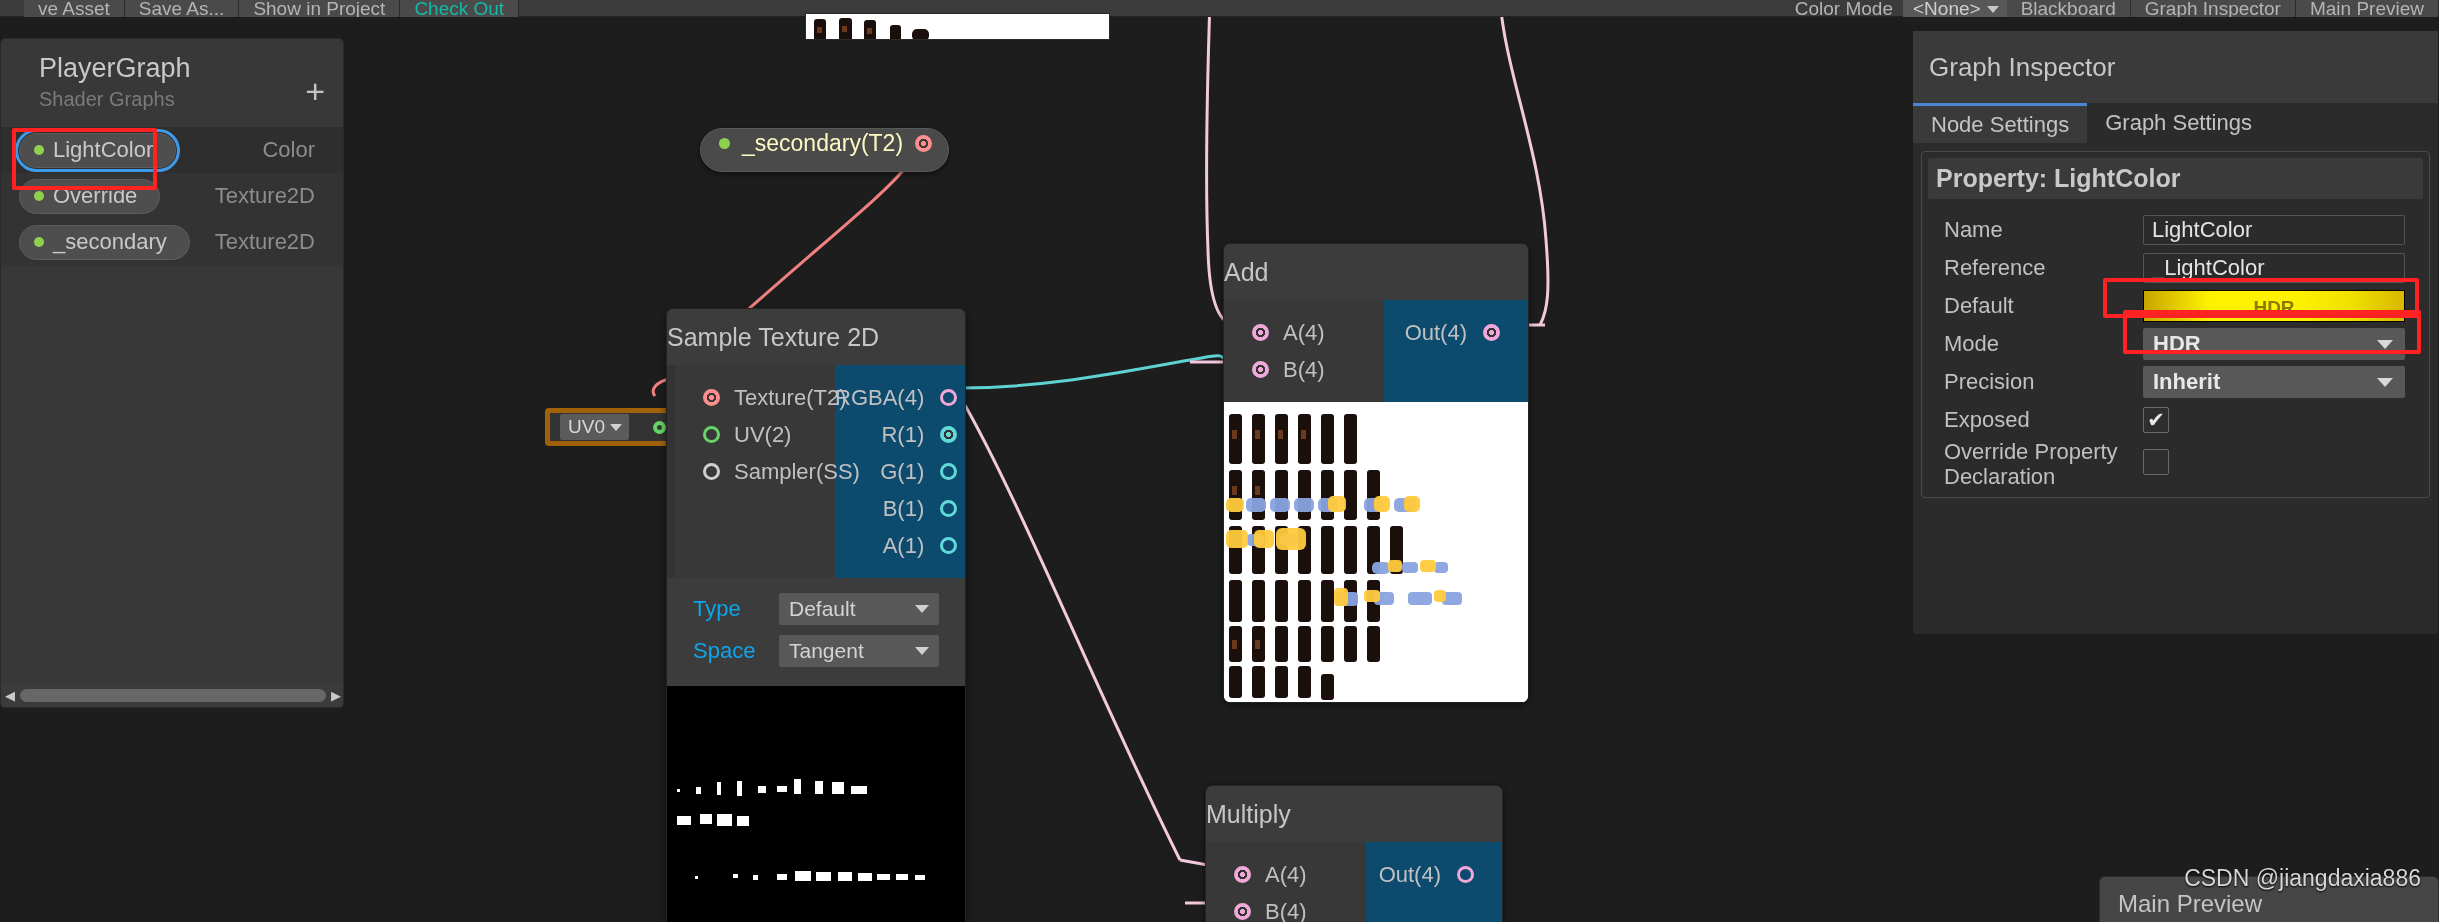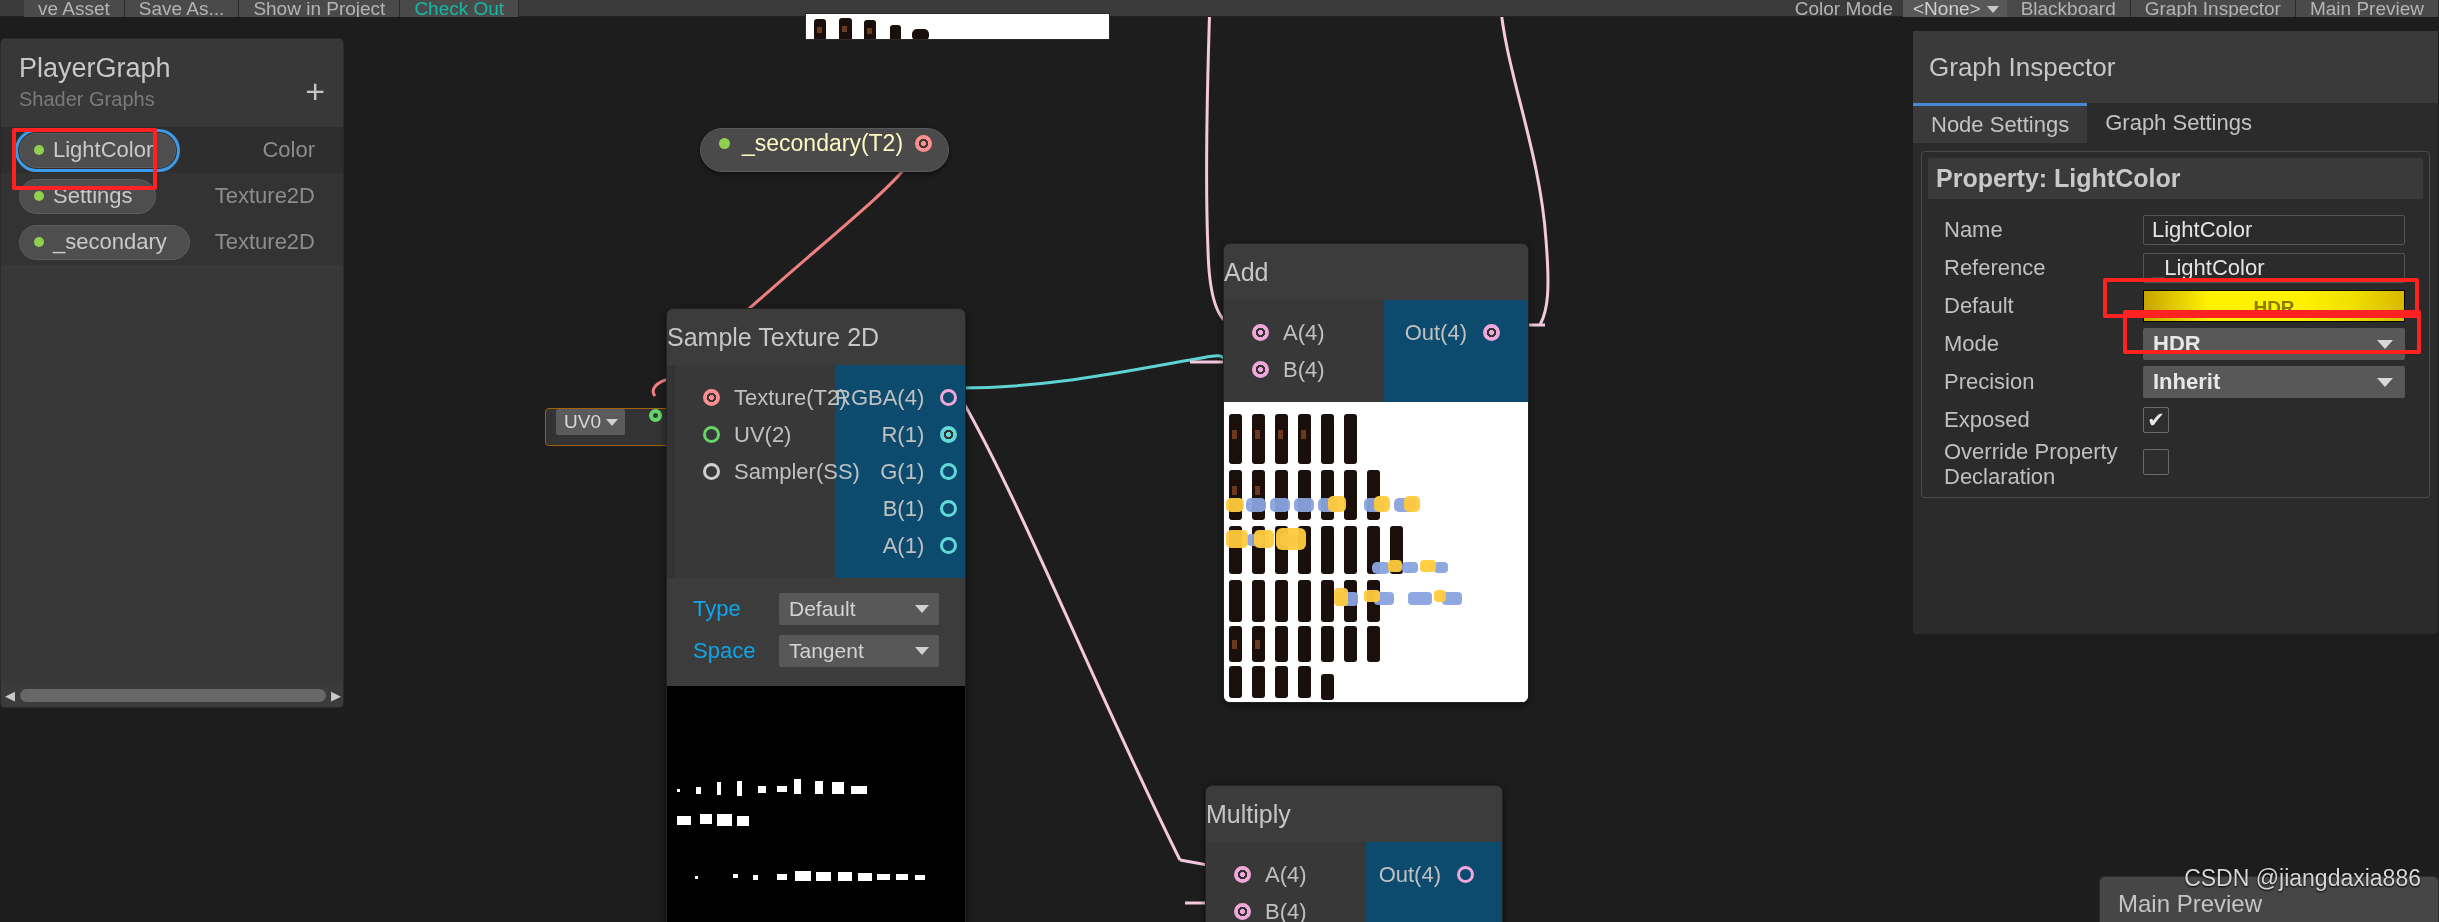--- a/index.html
+++ b/index.html
@@ -37,21 +37,21 @@
     border-left: 6px solid transparent; border-right: 6px solid transparent;
     border-top: 7px solid #c8c8c8;
   }
 
   
   .blackboard {
     position: absolute; left: 0px; top: 38px; width: 344px; height: 670px;
     background: #383838; border-radius: 5px;
     border: 1px solid #2a2a2a; overflow: hidden;
   }
-  .bb-header { padding: 14px 18px 4px 18px; position: relative; }
+  .bb-header { padding: 14px 18px 4px 18px; position: relative; margin-left: 20px; }
   .bb-title { color: #c8c8c8; font-size: 27px; }
   .bb-sub { color: #7a7a7a; font-size: 20px; margin-top: 4px; }
   .bb-plus {
     position: absolute; right: 18px; top: 42px;
     color: #c4c4c4; font-size: 34px; line-height: 20px; font-weight: 300;
   }
   .bb-list { margin-top: 12px; background: #333333; }
   .bb-row {
     height: 46px; display: flex; align-items: center;
     padding: 0 18px; position: relative;
@@ -129,22 +129,22 @@
 
   
   .propnode {
     position: absolute; display: inline-flex; align-items: center; gap: 12px;
     background: #4a4a4a; border: 1px solid #5a5a5a; border-radius: 24px;
     height: 44px; padding: 0 16px 14px 18px; color: #fef9c3; font-size: 23px;
     box-shadow: 0 2px 5px rgba(0,0,0,.5);
   }
 
   .uvnode {
-    position: absolute; background: #333; border: 1px solid #a16207; border-radius: 4px;
-    height: 38px; display: flex; align-items: flex-start; padding: 0 10px; gap: 24px;
+    position: absolute; background: #333; border: 5px solid #a16207; border-radius: 4px;
+    height: 38px; display: flex; align-items: center; padding: 0 10px; gap: 24px;
   }
   .uvdrop {
     background: #5b5b5b; border-radius: 2px; color: #d8d8d8; font-size: 19px;
     height: 26px; padding: 0 24px 0 8px; display: flex; align-items: center;
     position: relative;
   }
   .uvdrop::after {
     content: ""; position: absolute; right: 7px; top: 10px;
     border-left: 6px solid transparent; border-right: 6px solid transparent;
     border-top: 7px solid #d0d0d0;
@@ -288,21 +288,21 @@
         <div class="pill sel">
           <span class="dot"></span>
           <span>LightColor</span>
         </div>
         <div class="bb-type">Color</div>
       </div>
 
       <div class="bb-row">
         <div class="pill">
           <span class="dot"></span>
-          <span>Settings</span>
+          <span>Override</span>
         </div>
         <div class="bb-type">Texture2D</div>
       </div>
 
       <div class="bb-row">
         <div class="pill">
           <span class="dot"></span>
           <span>_secondary</span>
         </div>
         <div class="bb-type">Texture2D</div>

